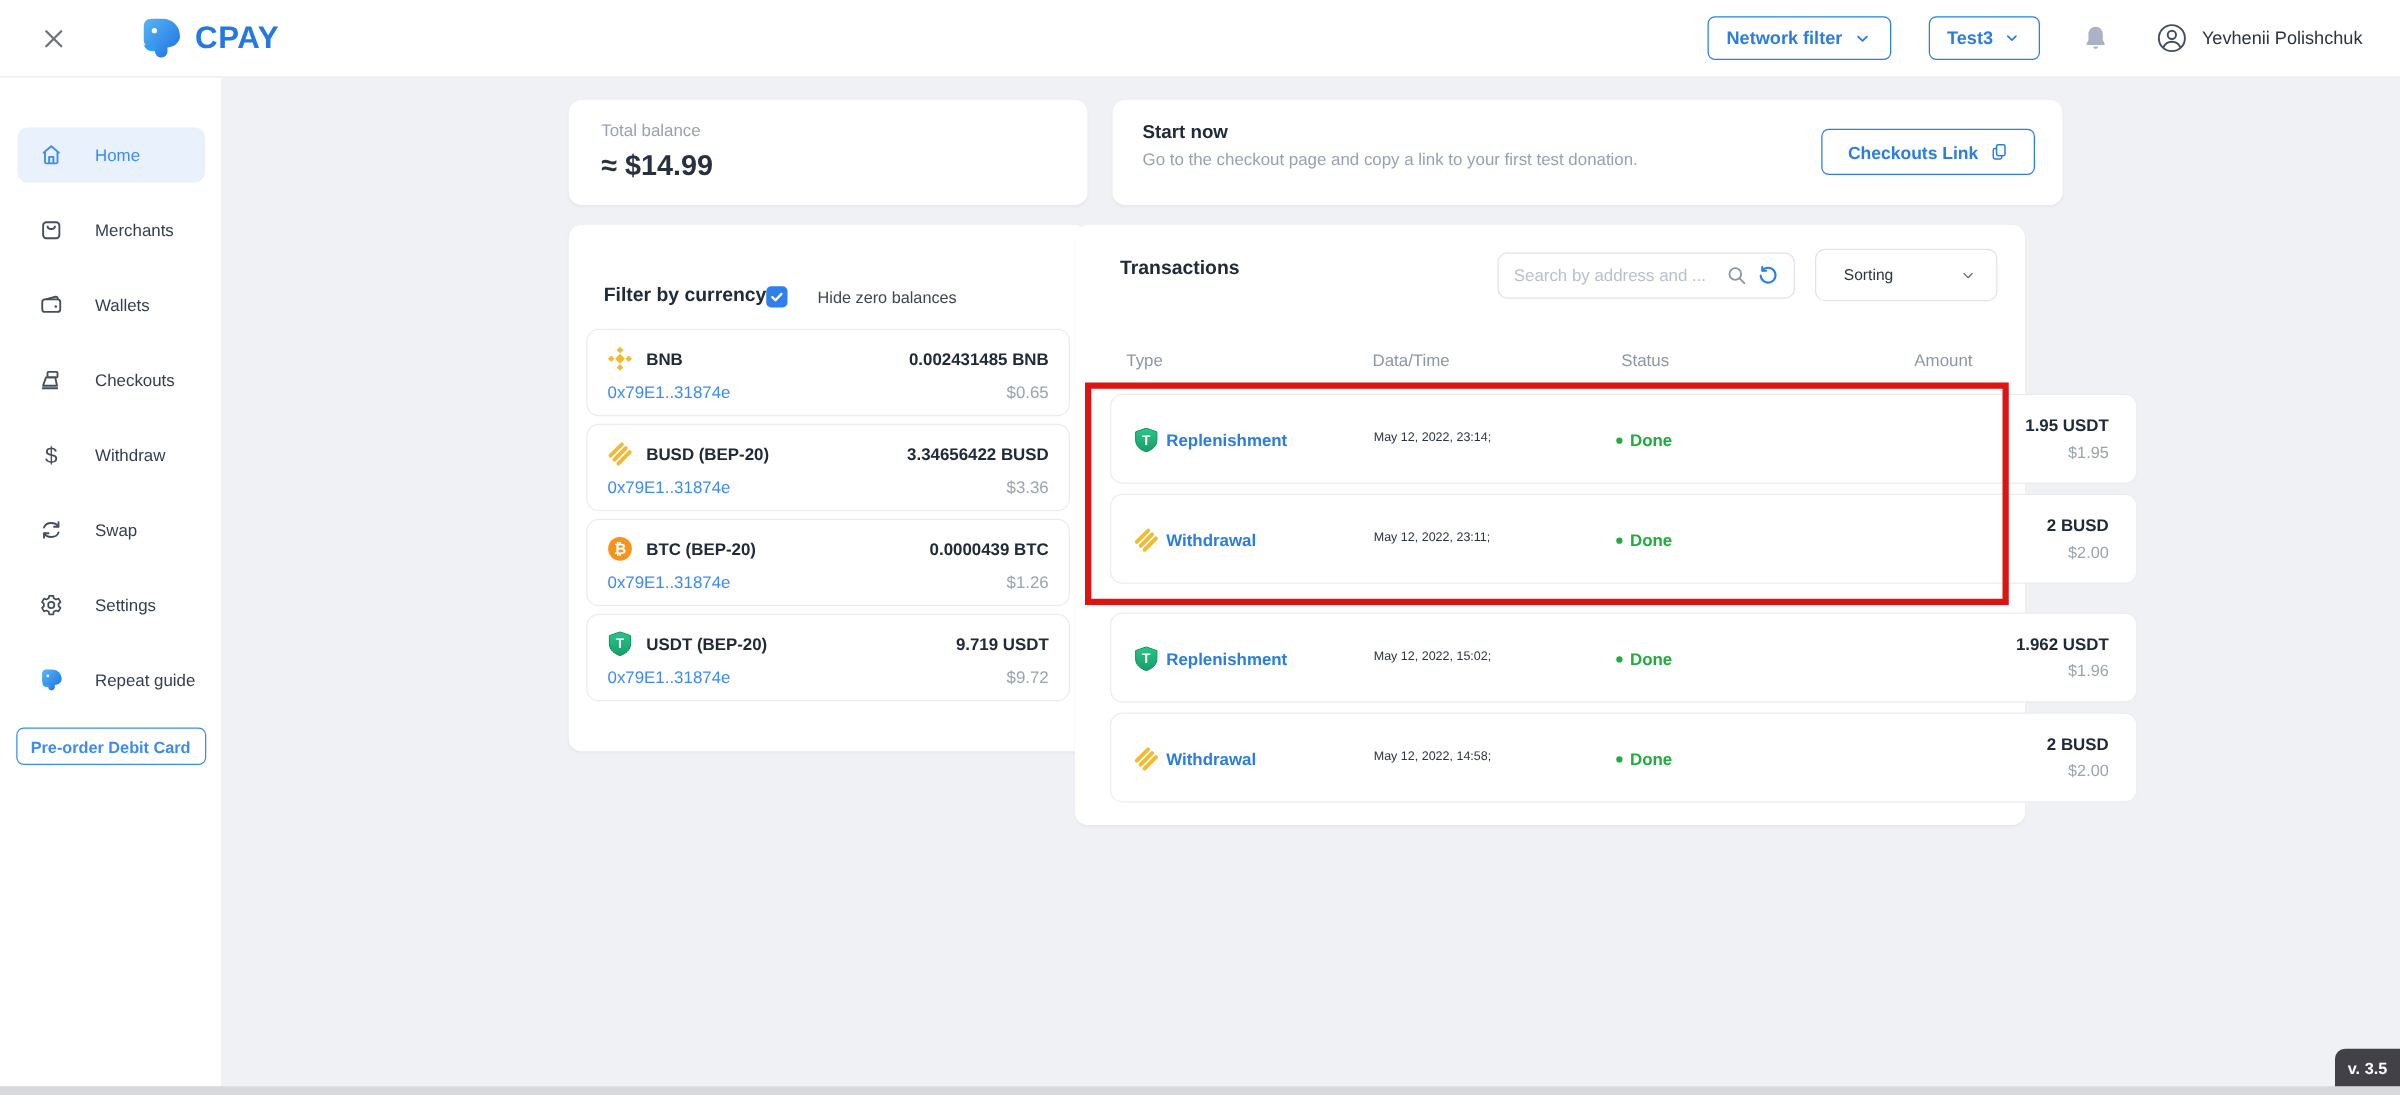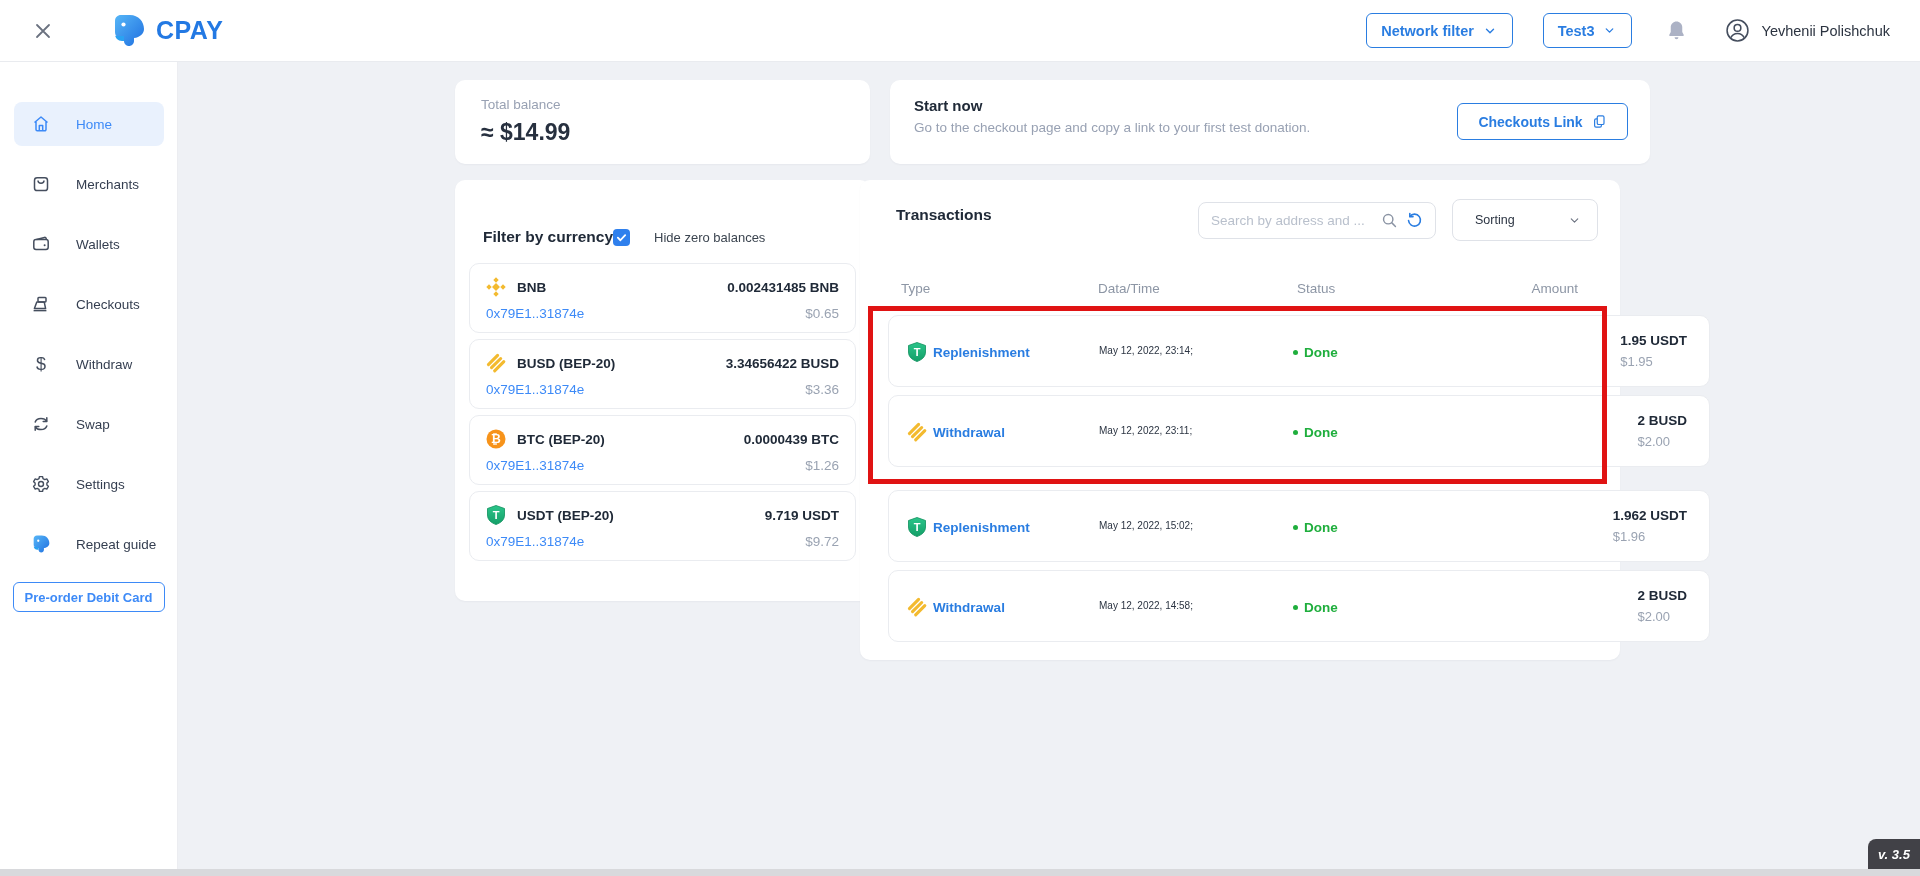--- a/index.html
+++ b/index.html
@@ -115,33 +115,33 @@
   .tx-row {
     position:absolute; left:28px; width:822px; height:72px;
     border:1px solid #eaecf0; border-radius:10px; background:#fff;
   }
   .tx-row-1 { top:135px; } .tx-row-2 { top:215px; } .tx-row-3 { top:310px; } .tx-row-4 { top:390px; }
   .tx-ic { position:absolute; left:18px; top:26px; }
   .tx-type { position:absolute; left:44px; top:29px; font-size:13.5px; font-weight:600; color:#2a7de1; cursor:pointer; }
   .tx-date { position:absolute; left:210px; top:29px; font-size:10px; color:#2b3442; }
   .tx-status { position:absolute; left:404px; top:29px; font-size:13.5px; font-weight:600; color:#1fae3d; display:flex; align-items:center; gap:6px; }
   .status-dot { width:5px; height:5px; border-radius:50%; background:#1fae3d; }
-  .tx-amount { position:absolute; right:22px; top:17px; }
+  .tx-amount { position:absolute; right:22px; top:17px; text-align:right; }
   .tx-crypto { font-size:13.5px; font-weight:bold; color:#202a38; }
   .tx-usd { font-size:13px; color:#9aa3b2; margin-top:6px; }
   .highlight-rect {
     position:absolute; left:8px; top:126px; width:739px; height:178px;
     border:5px solid #e01313; pointer-events:none; z-index:5;
   }
 
   
   .version-badge {
     position:absolute; left:1868px; top:839px; height:30px; right:0;
     background:#414147; color:#fff; font-size:13px; font-weight:bold;
-    border-top-left-radius:8px; display:flex; align-items:center; justify-content:center; z-index:30;font-style:italic;
+    border-top-left-radius:8px; display:flex; align-items:center; justify-content:center; z-index:30;
   }
   .bottom-strip { position:absolute; left:0; right:0; bottom:0; height:7px; background:#d8d9dc; z-index:25; }
 </style>
 </head>
 <body>
 
 <svg width="0" height="0" style="position:absolute">
   <defs>
     <linearGradient id="logoGrad" x1="0" y1="0" x2="1" y2="1">
       <stop offset="0" stop-color="#56b6f7"></stop>

